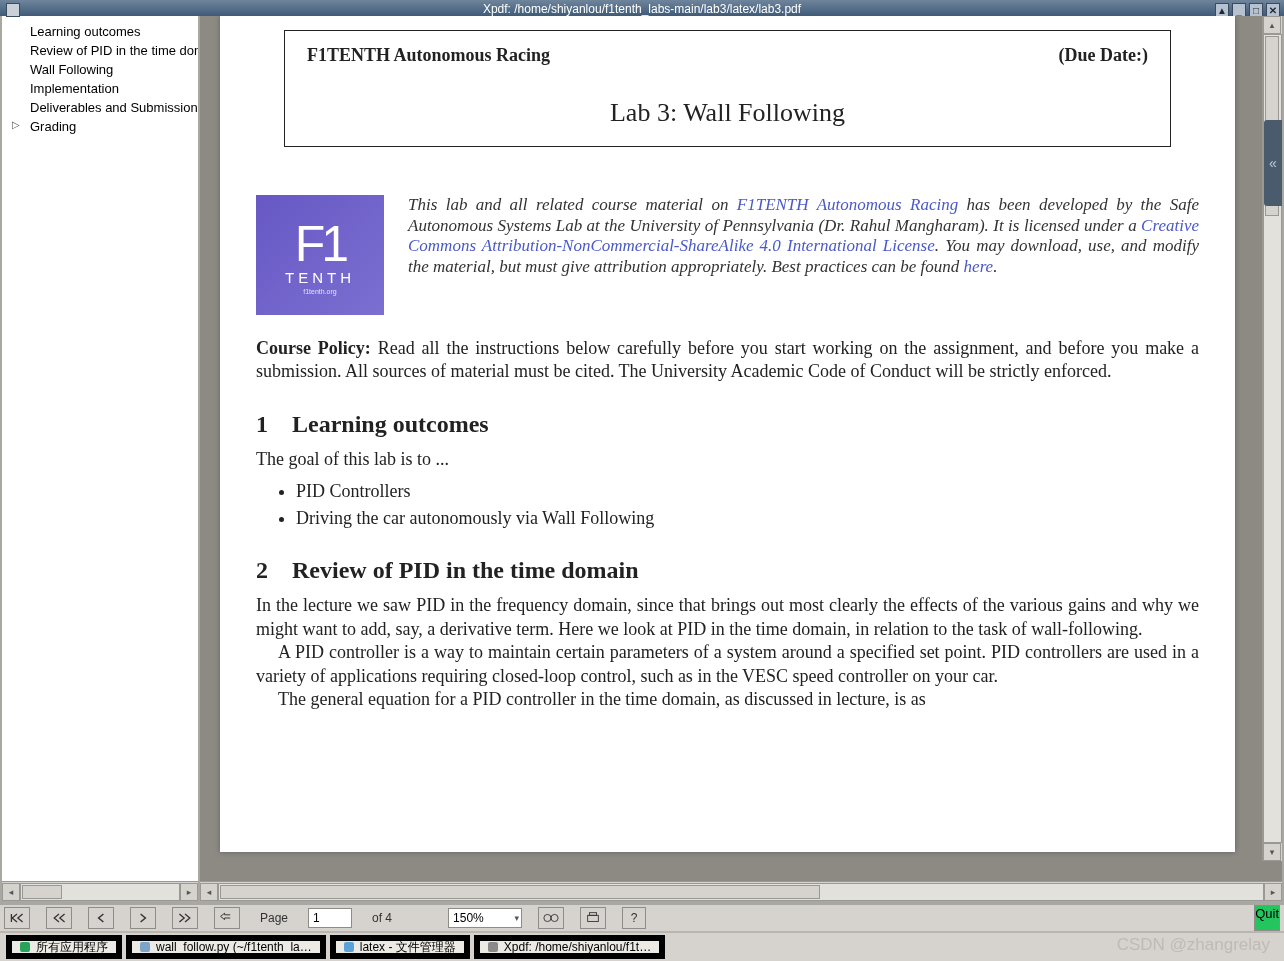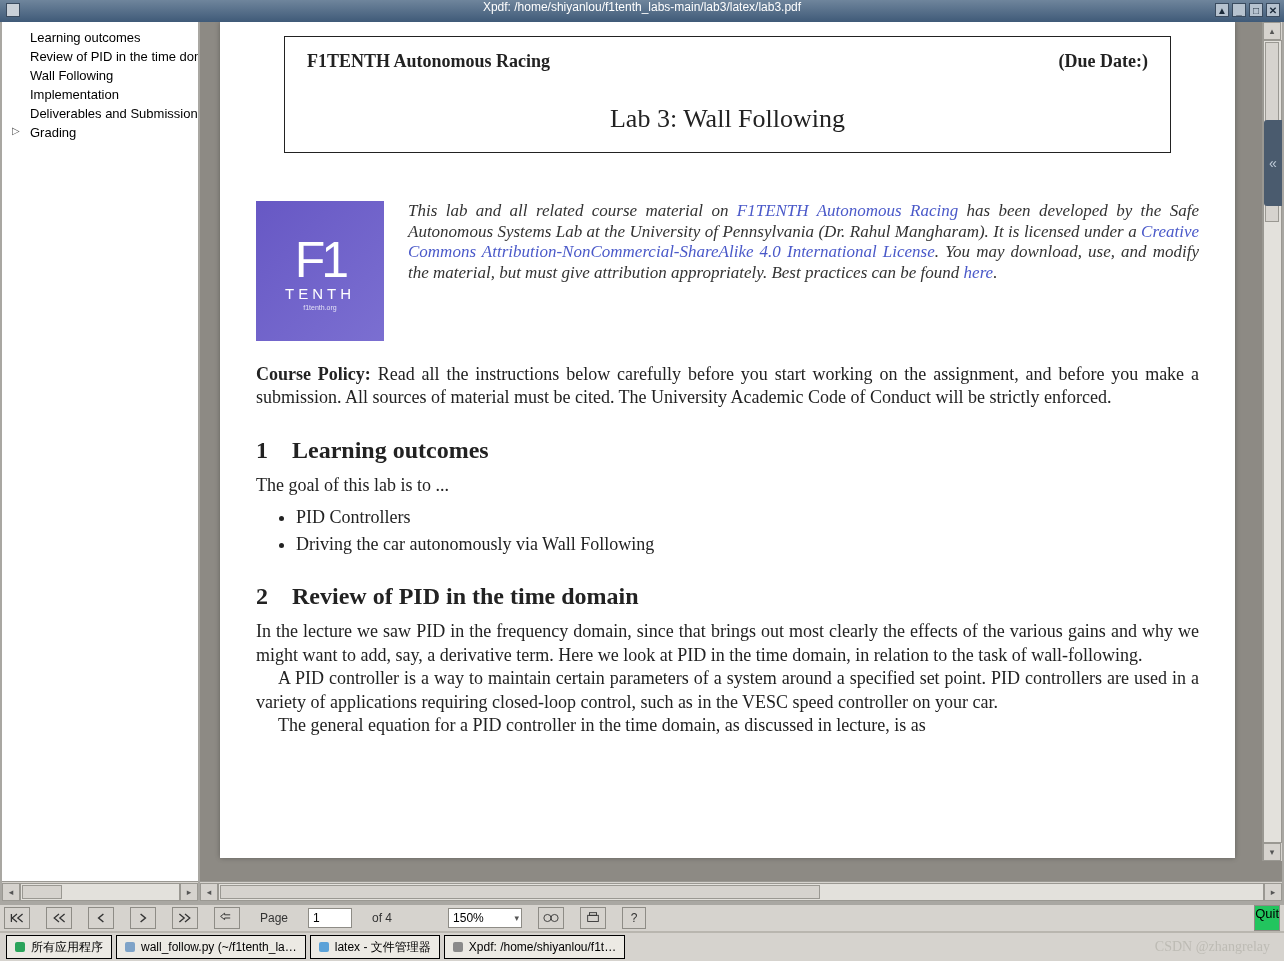--- a/index.html
+++ b/index.html
@@ -1,18 +1,18 @@
 <!DOCTYPE html>
 <html><head>
 <meta charset="utf-8">
 <style>
   * { box-sizing: border-box; }
   html, body { margin:0; padding:0; height:100%; font-family: sans-serif; font-size:13px; background:#d6d3ce; }
   .root { width:1284px; height:961px; display:flex; flex-direction:column; background:#d6d3ce; position:relative; }
-  .titlebar { height:22px; background:linear-gradient(#6f859c,#3f5a78); color:#fff; display:flex; align-items:flex-start; justify-content:center; position:relative; font-size:12px; }
+  .titlebar { height:16px; background:linear-gradient(#6f859c,#3f5a78); color:#fff; display:flex; align-items:flex-end; justify-content:center; position:relative; font-size:12px; }
   .titlebar .left-icon { position:absolute; left:6px; top:3px; width:14px; height:14px; background:#c9d0d8; border:1px solid #3a4b5f; }
   .titlebar .right-icons { position:absolute; right:4px; top:3px; display:flex; gap:3px; }
   .titlebar .wicon { width:14px; height:14px; background:#b6c2cf; border:1px solid #3a4b5f; color:#1b2a3a; font-size:10px; display:flex; align-items:center; justify-content:center; font-weight:bold; }
   .content { flex:1; display:flex; overflow:hidden; border:2px solid #a9a7a2; border-top:none; }
   .outline { width:198px; display:flex; flex-direction:column; background:#fff; border-right:2px solid #a9a7a2; }
   .outline-inner { flex:1; padding:6px 0; overflow:hidden; }
   .outline-item { padding:2px 6px 2px 28px; white-space:nowrap; overflow:hidden; font-size:13px; position:relative; cursor:default; }
   .outline-item.has-arrow::before { content:"▷"; position:absolute; left:10px; font-size:10px; color:#555; }
   .hscroll { height:20px; background:#d6d3ce; border-top:1px solid #9a9892; display:flex; align-items:center; }
   .hscroll .arrow { width:18px; height:18px; background:#d6d3ce; border:1px solid #9a9892; display:flex;align-items:center;justify-content:center;font-size:9px;color:#555;}
@@ -20,21 +20,21 @@
   .hscroll .thumb { position:absolute; left:1px; top:1px; height:14px; width:40px; background:#d6d3ce; border:1px solid #9a9892;}
   .viewer { flex:1; display:flex; flex-direction:column; background:#8d8a84; position:relative; overflow:hidden; }
   .viewer-inner { flex:1; overflow:hidden; position:relative; background:#8d8a84; }
   .page { position:absolute; left:20px; top:0; width:1015px; height:836px; background:#fff; box-shadow:0 0 5px rgba(0,0,0,.3); font-family:"Times New Roman", serif; color:#222; padding:14px 36px 0 36px;}
   .page .topbox { border:1.5px solid #222; padding:14px 22px 18px; margin:0 28px; }
   .page .topbox .row1 { display:flex; justify-content:space-between; font-weight:bold; font-size:18px; }
   .page .topbox .title { text-align:center; font-size:26px; margin-top:32px; }
   .page .topbox .row2 { display:flex; justify-content:space-between; font-size:18px; margin-top:30px; font-style:italic;}
   .page .topbox .row2 .ninstr span, .page .topbox .row2 .nname span { font-style:normal; }
   .logo-para { display:flex; margin-top:48px; }
-  .logo { width:128px; height:140px; background:#6b5cc9; background:linear-gradient(135deg,#6758c4,#7b6fd1); color:#fff; display:flex; flex-direction:column; align-items:center; justify-content:center; font-family:sans-serif; position:relative; }
+  .logo { width:128px; height:120px; background:#6b5cc9; background:linear-gradient(135deg,#6758c4,#7b6fd1); color:#fff; display:flex; flex-direction:column; align-items:center; justify-content:center; font-family:sans-serif; position:relative; }
   .logo .f1 { font-size:50px; font-weight:300; letter-spacing:-4px;}
   .logo .tenth { font-size:15px; letter-spacing:4px; margin-top:-4px;}
   .logo .sub { font-size:7px; margin-top:2px; opacity:.8;}
   .license { flex:1; margin-left:24px; font-style:italic; color:#333; font-size:17px; text-align:justify; line-height:1.22; }
   .license a { color:#4a59c9; font-style:italic; text-decoration:none;}
   .policy { margin-top:22px; font-size:18px; text-align:justify; line-height:1.28;}
   .policy b { font-weight:bold; }
   h2.sec { font-family:"Times New Roman",serif; font-weight:bold; font-size:24px; margin:28px 0 10px 0;}
   h2.sec .num { display:inline-block; width:36px;}
   .body { font-size:18px; line-height:1.3; text-align:justify;}
@@ -48,23 +48,23 @@
   .toolbar { height:28px; background:#d6d3ce; border-top:2px solid #a9a7a2; display:flex; align-items:center; padding:0 4px; gap:16px;}
   .tbbtn { height:22px; min-width:24px; padding:0 4px; background:#d6d3ce; border:1px solid #8e8c86; display:flex; align-items:center; justify-content:center; font-size:12px; color:#333; cursor:default;}
   .tbbtn.svg svg { width:16px;height:14px; stroke:#333; fill:none;}
   .tbinput { height:20px; width:44px; background:#fff; border:1px solid #8e8c86; padding:0 4px; font-size:12px;}
   .tbcombo { height:20px; width:74px; background:#fff; border:1px solid #8e8c86; display:flex; align-items:center; padding:0 4px; font-size:12px; position:relative;}
   .tbcombo::after { content:"▾"; position:absolute; right:2px; font-size:9px; color:#555;}
   .pg-label { font-size:12px; color:#333; margin:0 4px;}
   .spacer { flex:1;}
   .quit { height:26px; padding:0 0; background:#22c55e; border:1px solid #8e8c86; font-size:13px;}
   .taskbar { height:30px; background:#d6d3ce; border-top:2px solid #b9b6af; display:flex; align-items:center; gap:4px; padding:0 6px; position:relative;}
-  .task-item { height:24px; padding:0 8px; background:#eceae4; border:1px solid #000000; display:flex; align-items:center; font-size:12px; gap:6px; max-width:220px; overflow:hidden; white-space:nowrap;}
+  .task-item { height:24px; padding:0 8px; background:#eceae4; border:6px solid #000000; display:flex; align-items:center; font-size:12px; gap:6px; max-width:220px; overflow:hidden; white-space:nowrap;}
   .task-item .dot { width:10px;height:10px;border-radius:2px;}
-  .watermark { position:absolute; right:14px; bottom:6px; color:#bdbbb4; font-size:14px; font-family:Liberation Serif, serif; }
+  .watermark { position:absolute; right:14px; bottom:6px; color:#bdbbb4; font-size:17px; font-family:Liberation Sans, sans-serif; }
   .right-drawer { position:absolute; right:2px; top:120px; width:18px; height:86px; background:#4a5b6e; border-radius:3px 0 0 3px; display:flex; align-items:center; justify-content:center; color:#bfcbd8; font-size:14px;}
 </style>
 </head>
 <body>
 
 <div class="root">
   <div class="titlebar">
     <div class="left-icon"></div>
     <span>Xpdf: /home/shiyanlou/f1tenth_labs-main/lab3/latex/lab3.pdf</span>
     <div class="right-icons">

